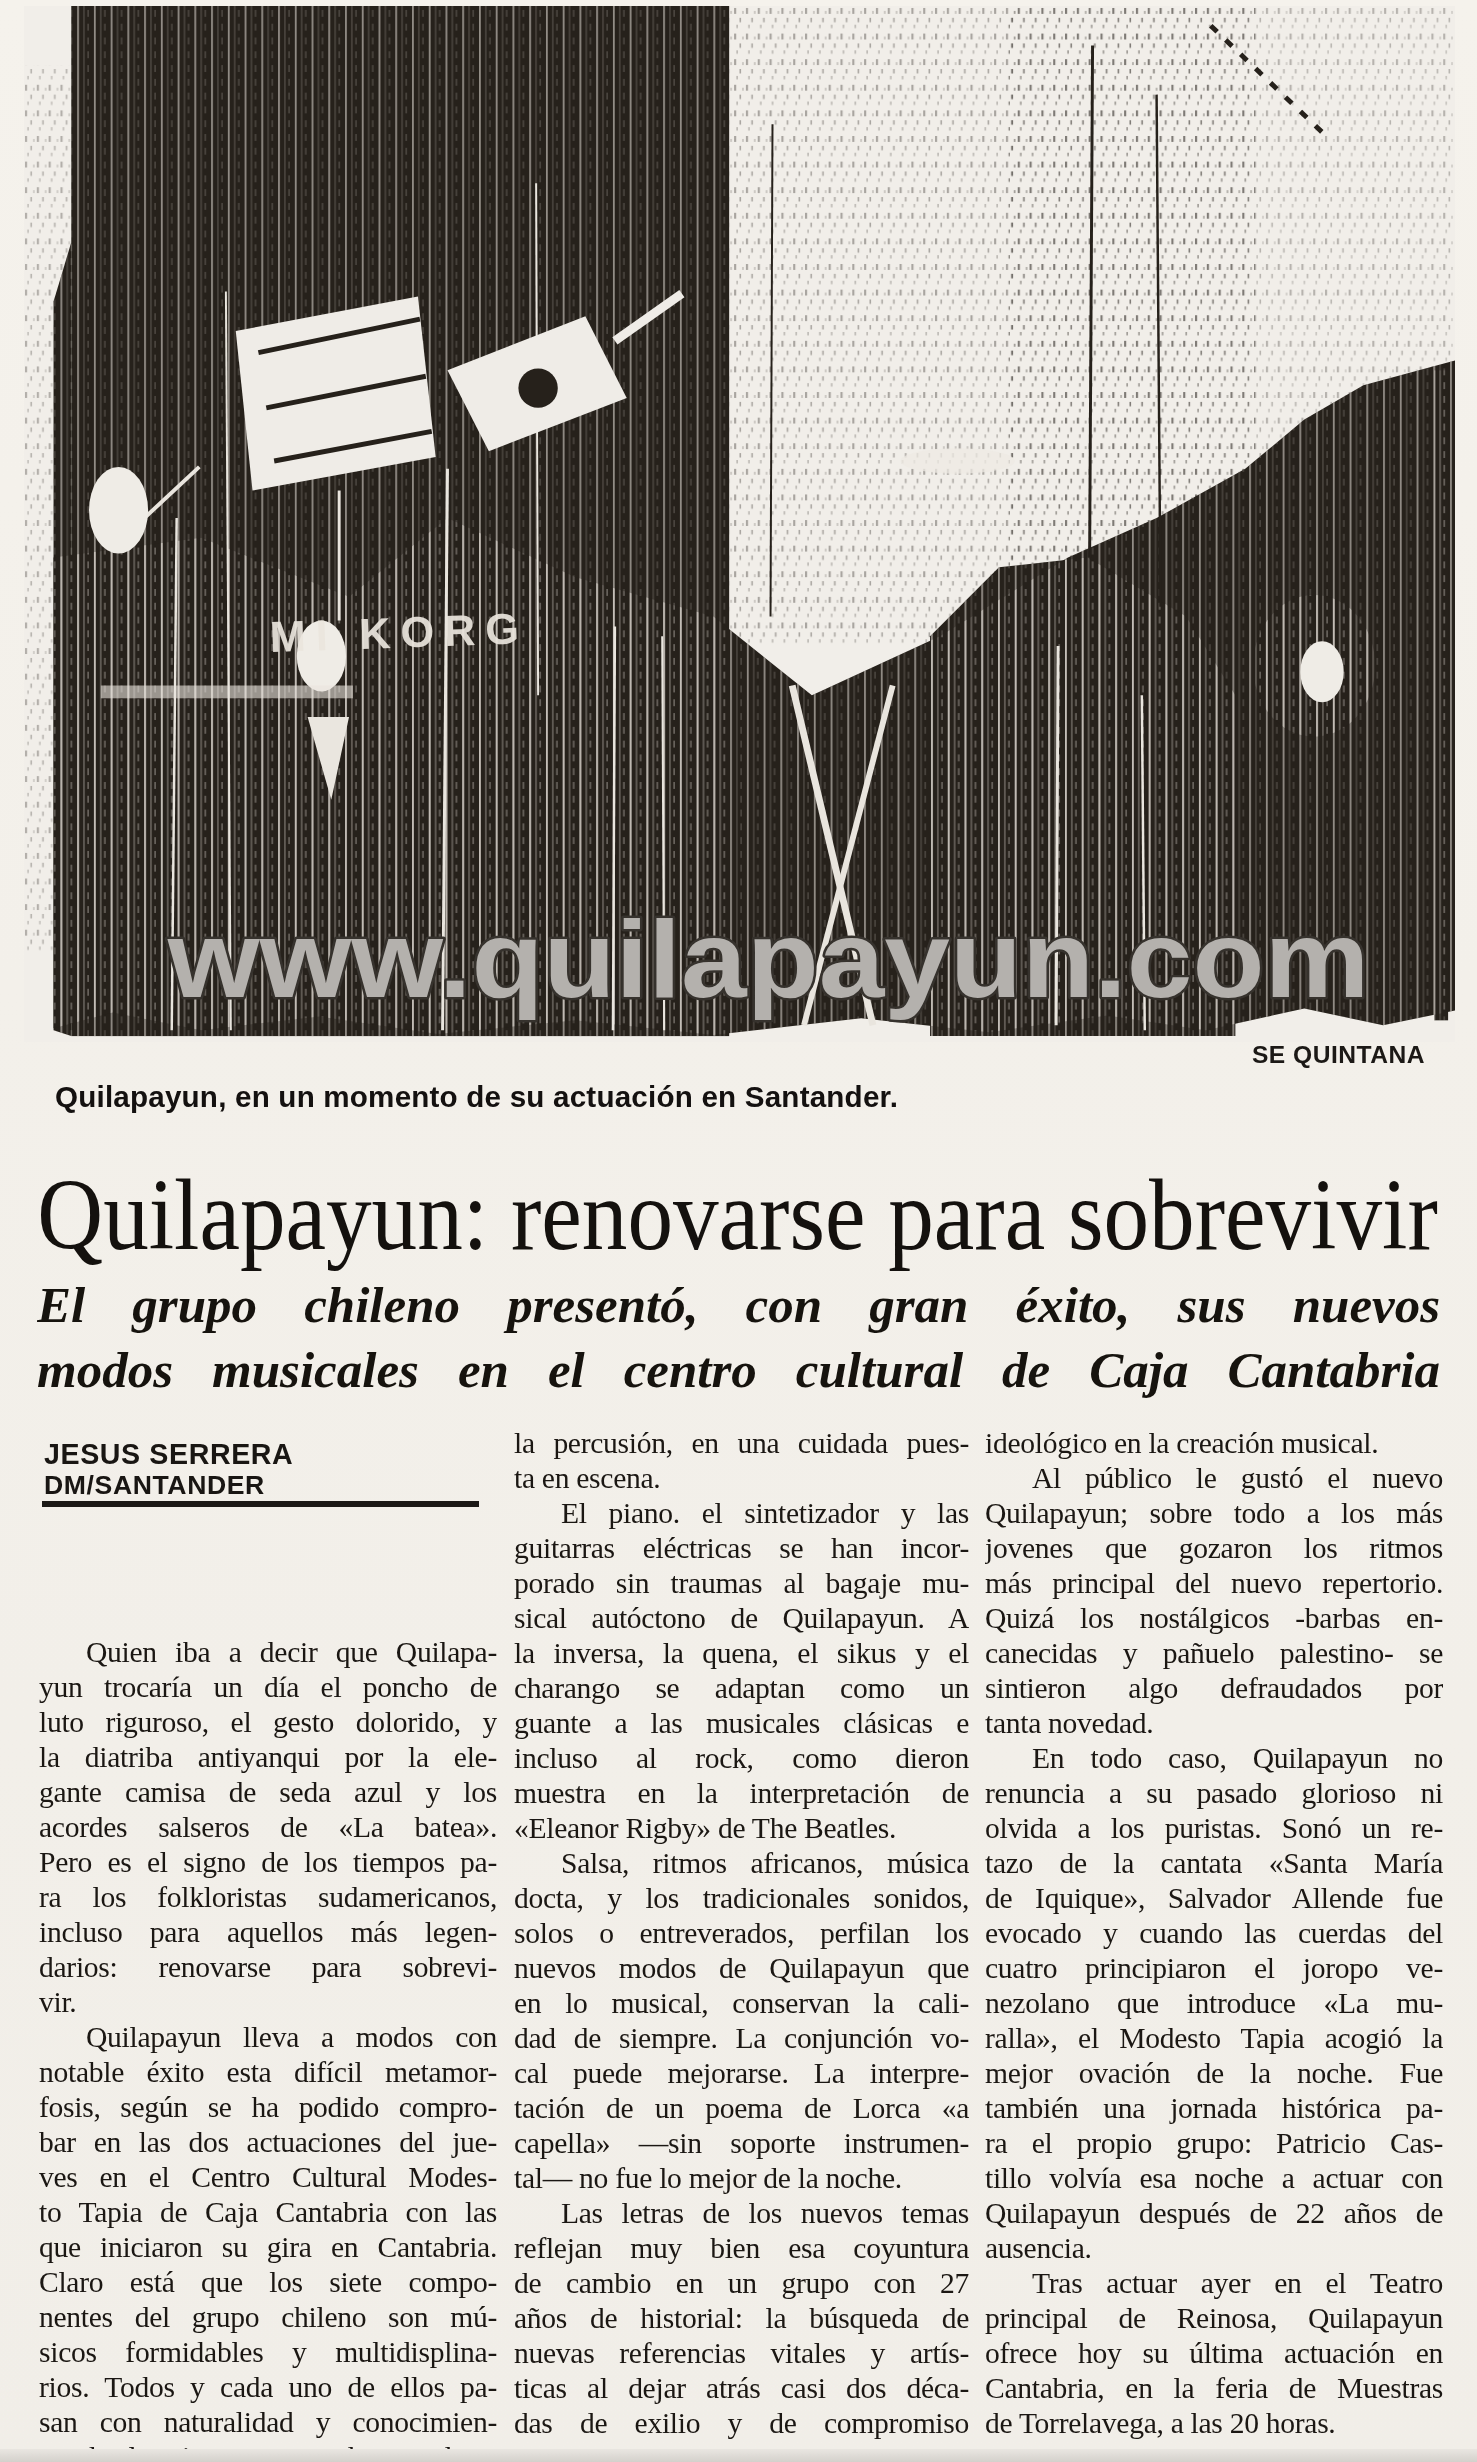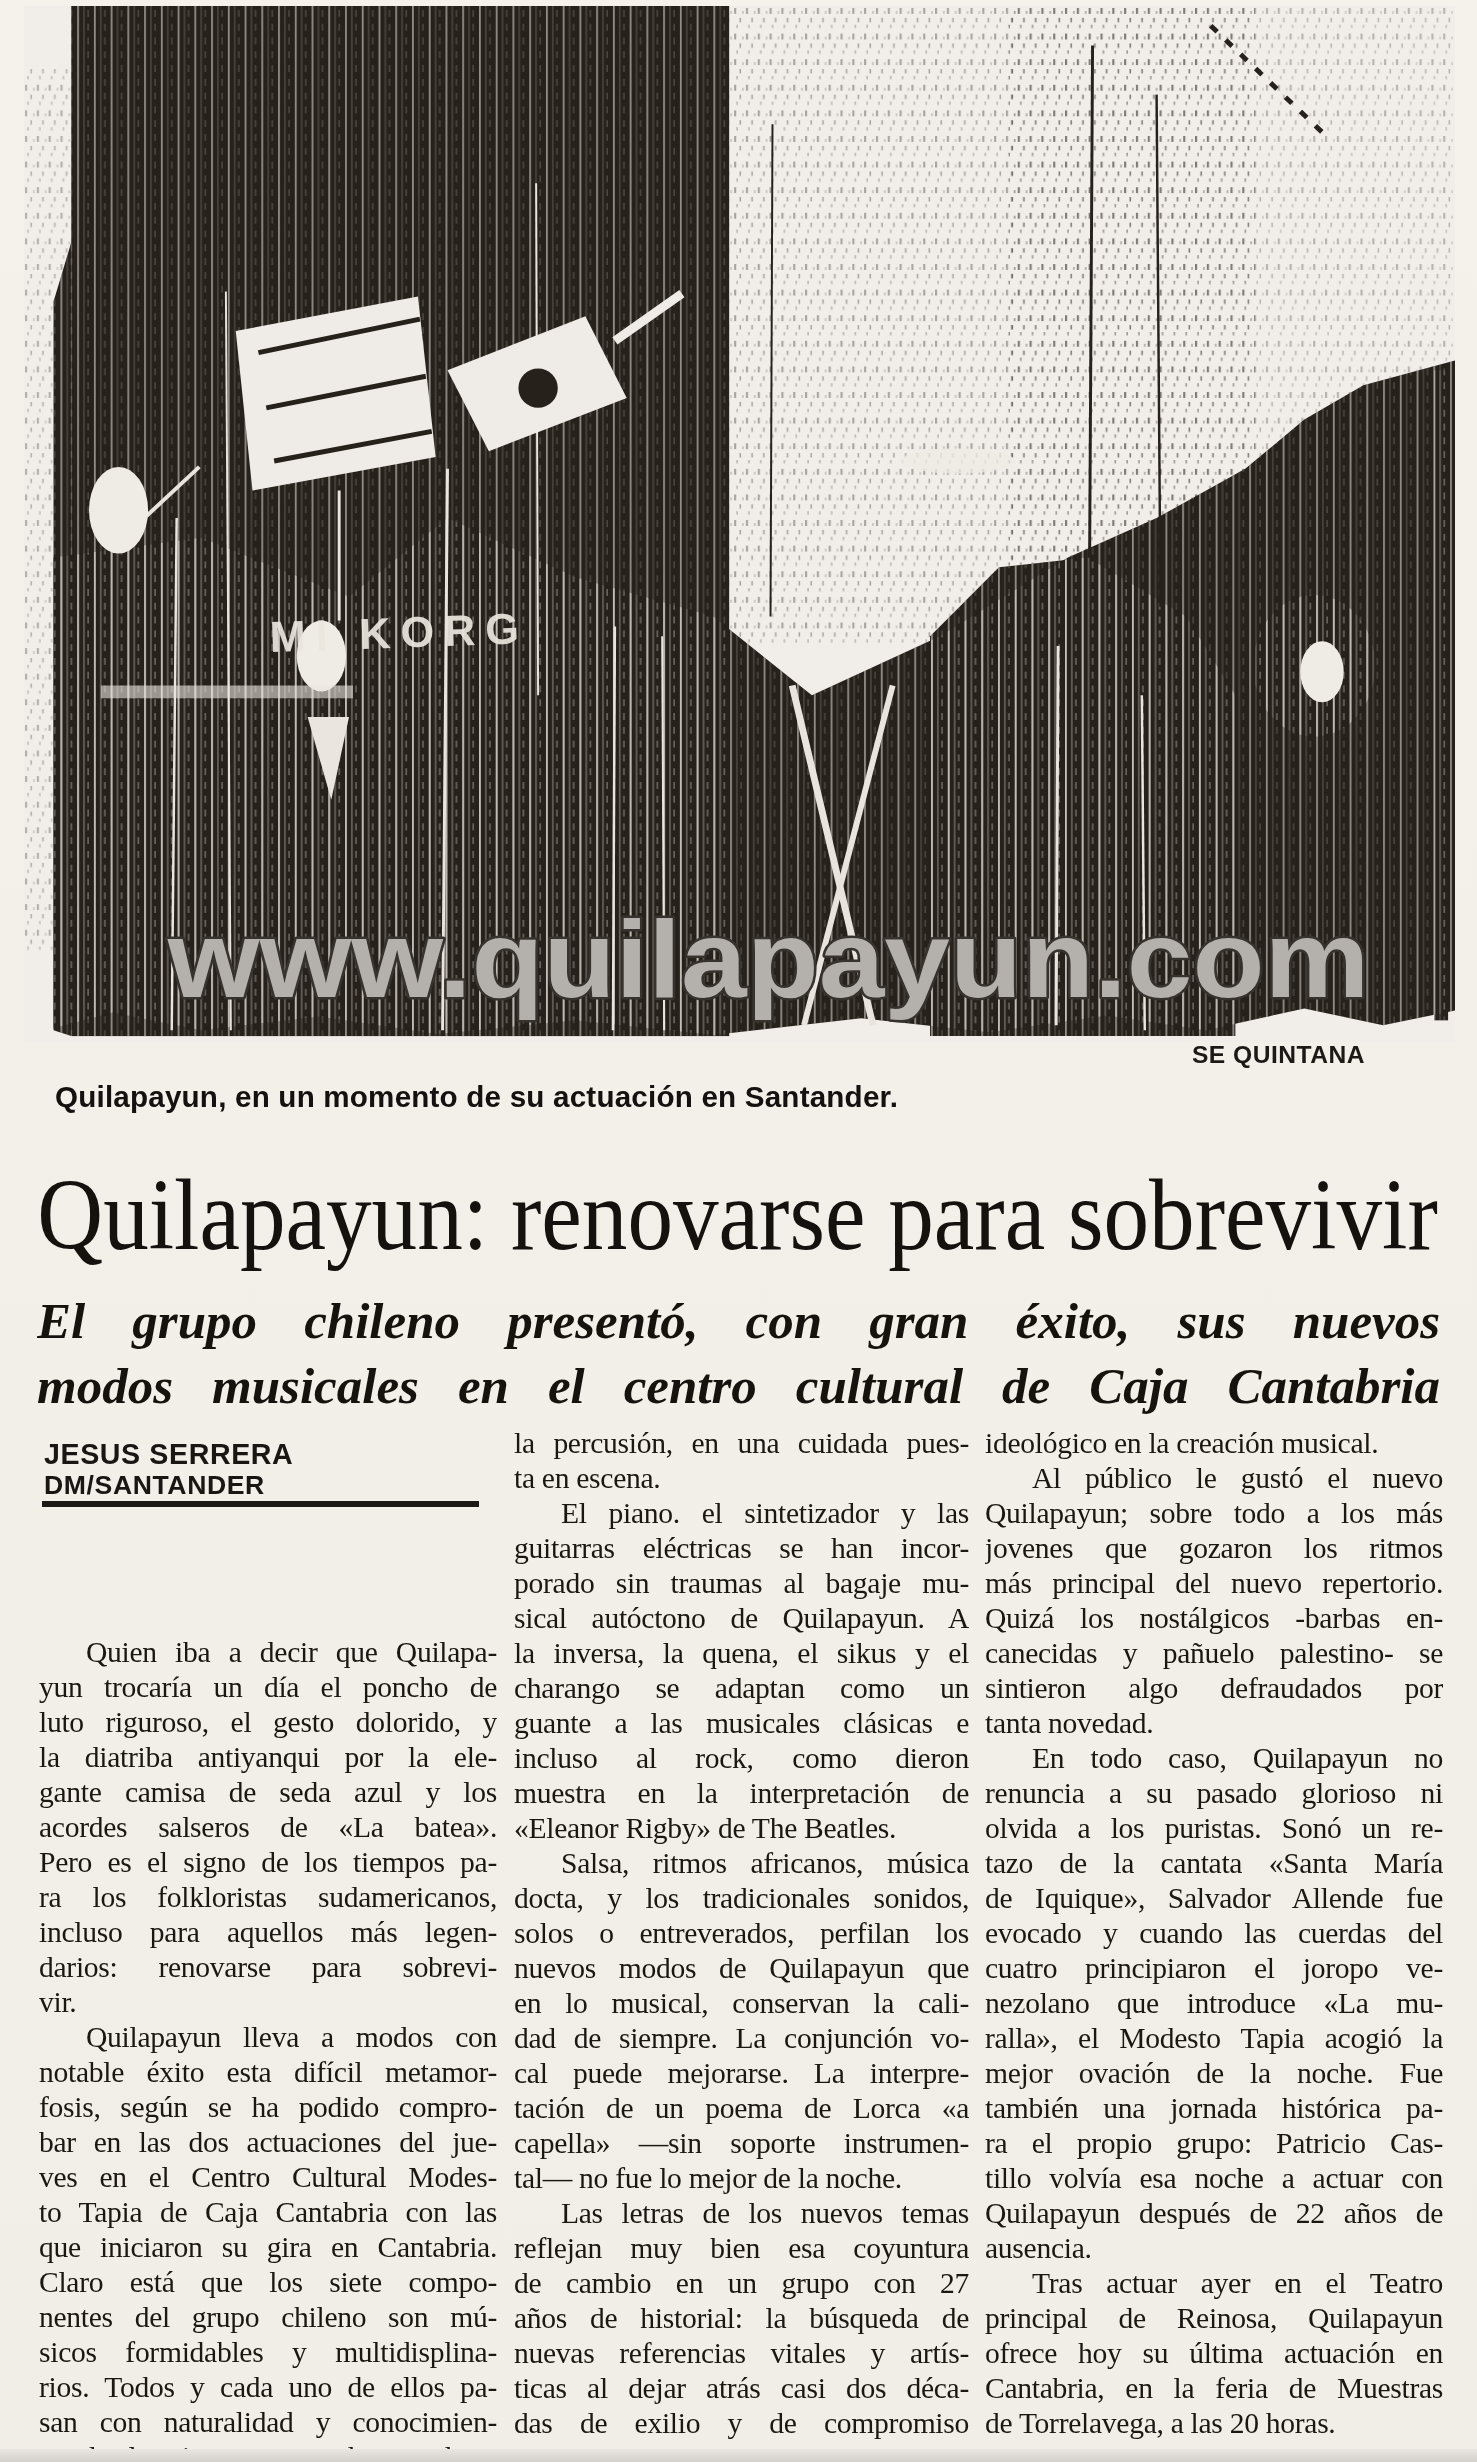--- a/index.html
+++ b/index.html
@@ -6,33 +6,33 @@
   #page{
     position:relative;width:1478px;height:2463px;overflow:hidden;
     background:linear-gradient(180deg,#f5f2ec 0%,#f3f0ea 40%,#f1eee8 100%);
     font-family:"Liberation Serif",serif;color:#1b1713;
   }
   
   #photo{position:absolute;left:23.6px;top:5.9px;width:1431px;height:1036px;background:#f1eee9;}
   #photo svg{display:block;width:100%;height:100%;}
   
   .credit{
-    position:absolute;left:1073px;top:1042px;width:292px;text-align:right;
+    position:absolute;left:1133px;top:1042px;width:292px;text-align:right;
     font:700 24.6px/25.6px "Liberation Sans",sans-serif;color:#1c1916;letter-spacing:0.5px;
   }
   .caption{
     position:absolute;left:55px;top:1080px;width:1084px;
     font:700 29.6px/33px "Liberation Sans",sans-serif;color:#141110;letter-spacing:0.2px;
   }
   
   #headline-svg{position:absolute;left:35px;top:1151px;width:1409px;height:130px;}
   #headline-svg text{font-family:"Liberation Serif",serif;font-weight:400;fill:#14110e;}
   .subhead{
     position:absolute;left:37px;top:1273px;width:1403px;
-    font:italic 700 51px/65px "Liberation Serif",serif;color:#16130e;margin-top:16px;
+    font:italic 700 51px/65px "Liberation Serif",serif;color:#16130e;
   }
   .subhead .sline{text-align:justify;text-align-last:justify;height:65px;overflow:hidden;}
   
   .byline{position:absolute;left:44px;top:1438px;width:453px;}
   .byline-name{font:700 28.6px/32.5px "Liberation Sans",sans-serif;color:#191613;letter-spacing:0.6px;}
   .byline-agency{font:700 26.6px/29.6px "Liberation Sans",sans-serif;color:#191613;letter-spacing:0.6px;}
   .byline-rule{position:absolute;left:42px;top:1501px;width:437px;height:5.9px;background:#1c1916;}
   
   .col{position:absolute;}
   #col1{left:39px;top:1635px;width:458px;}

